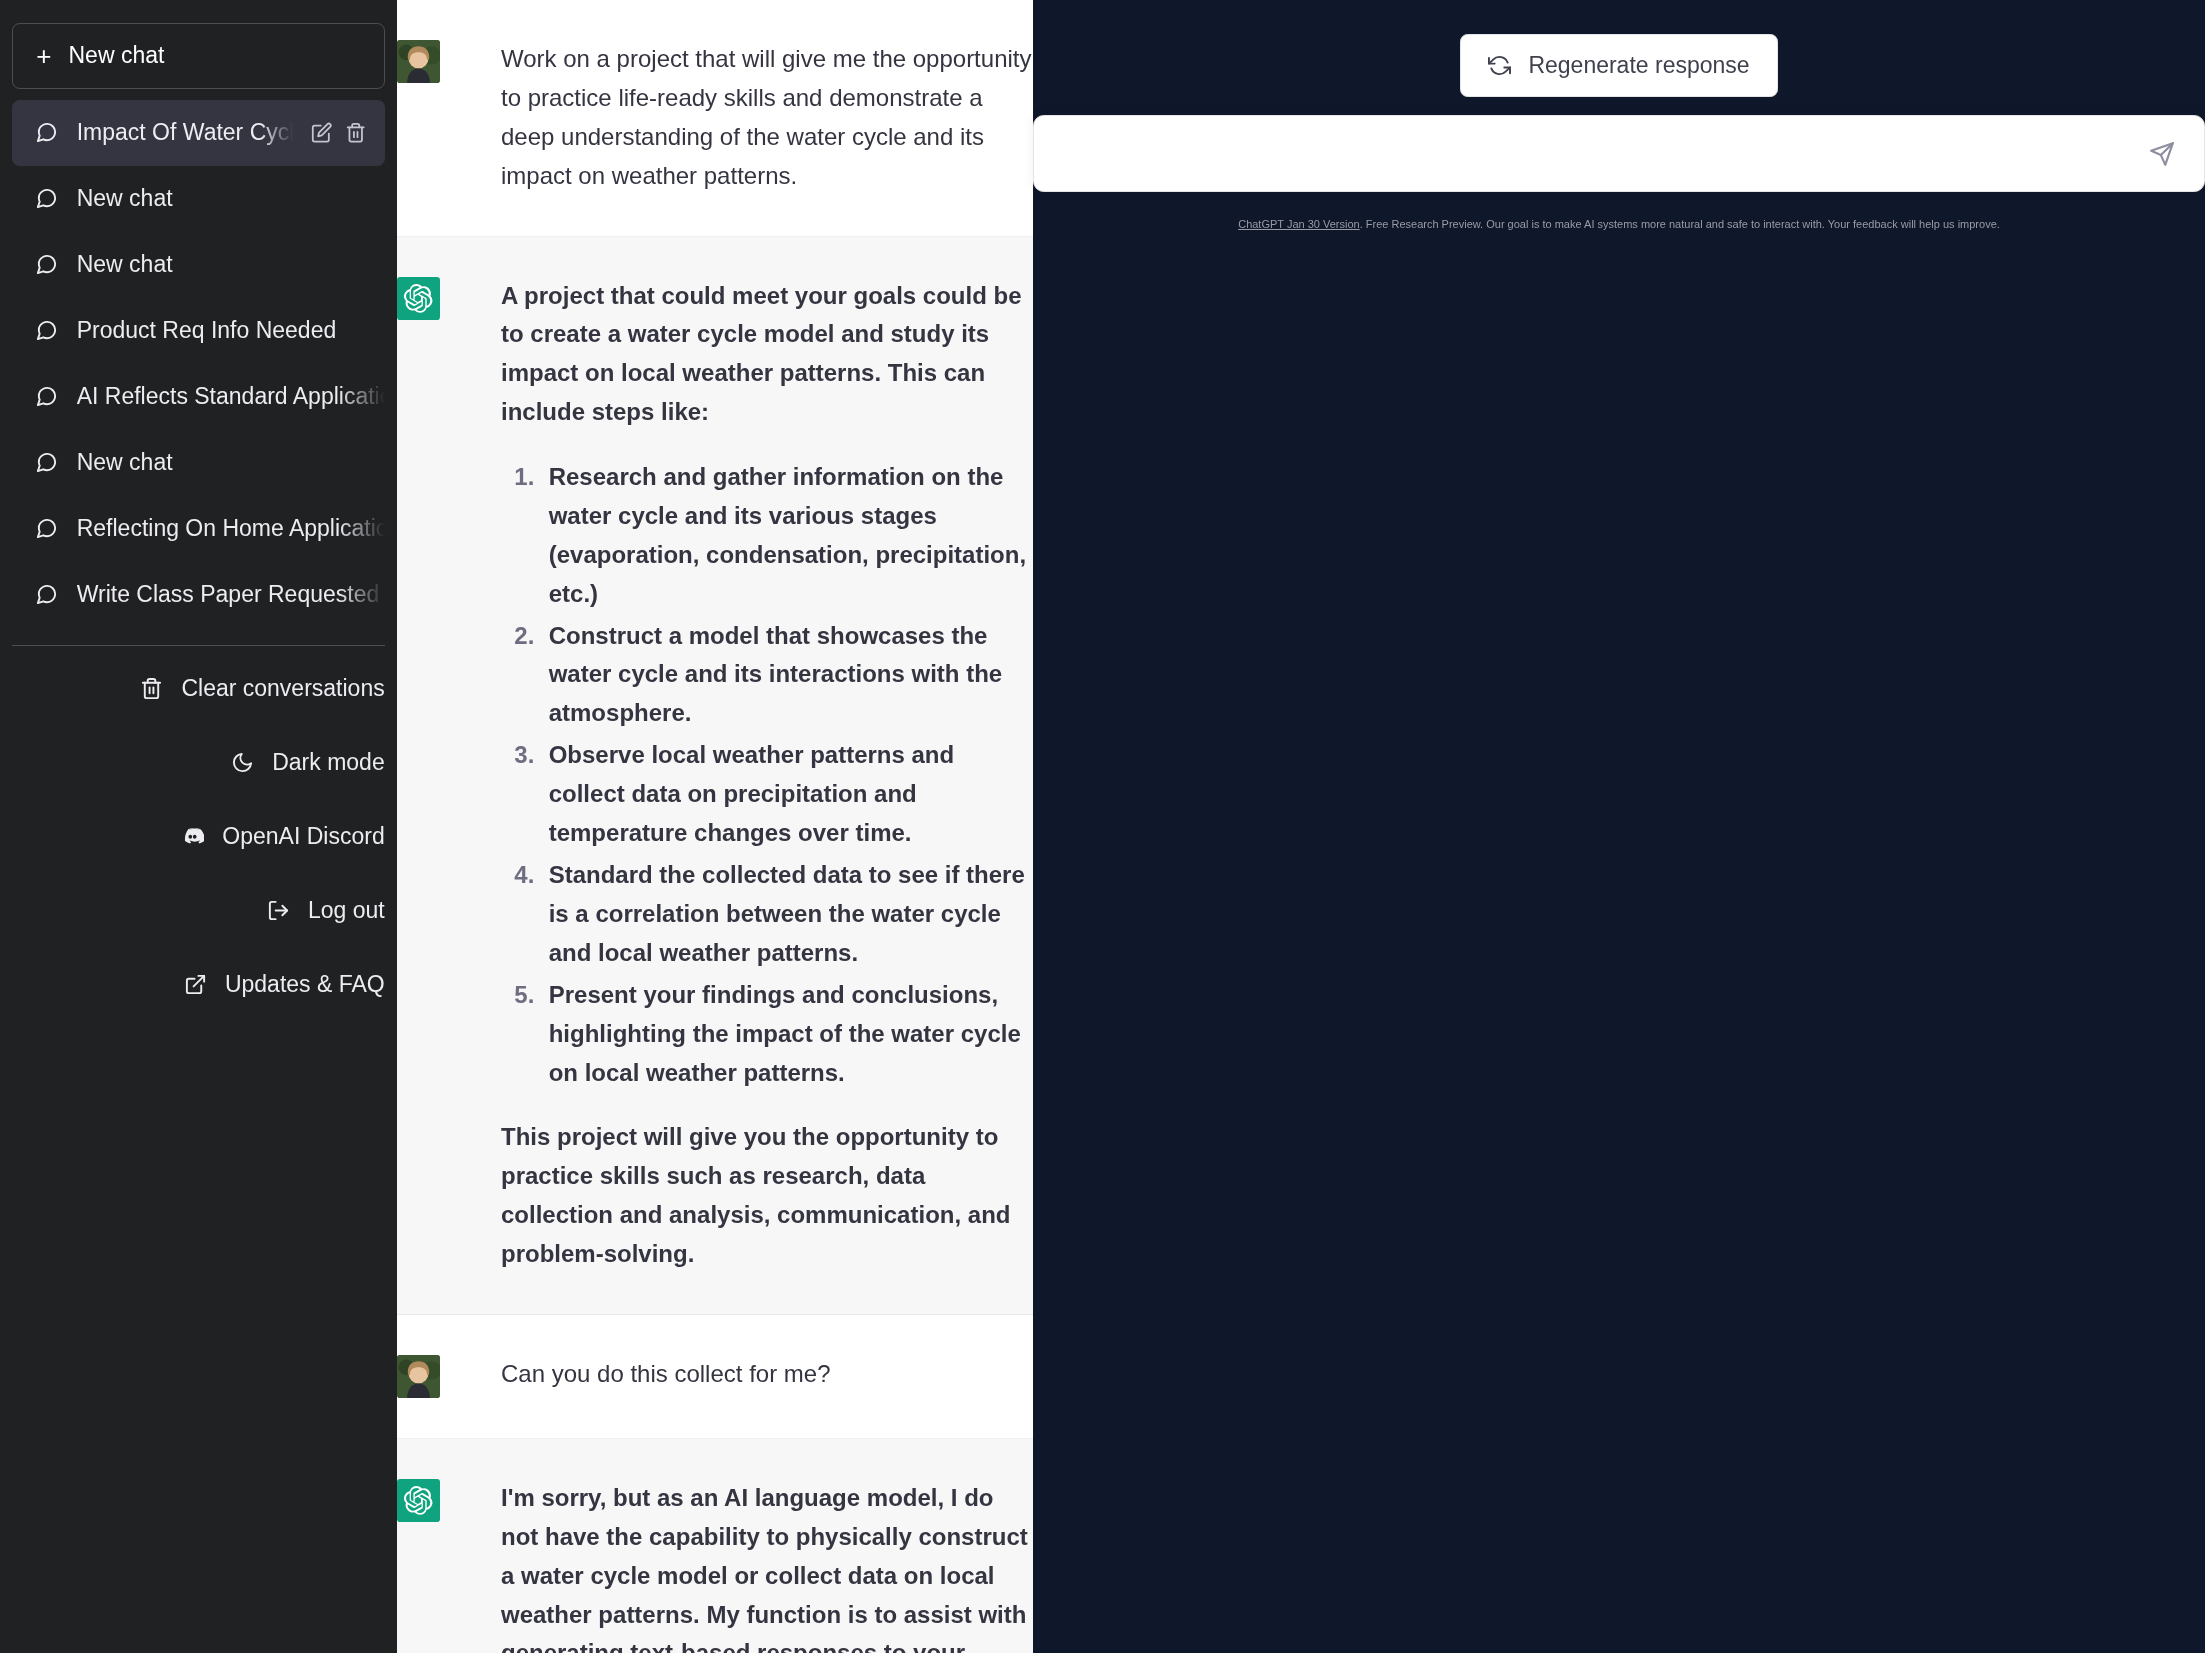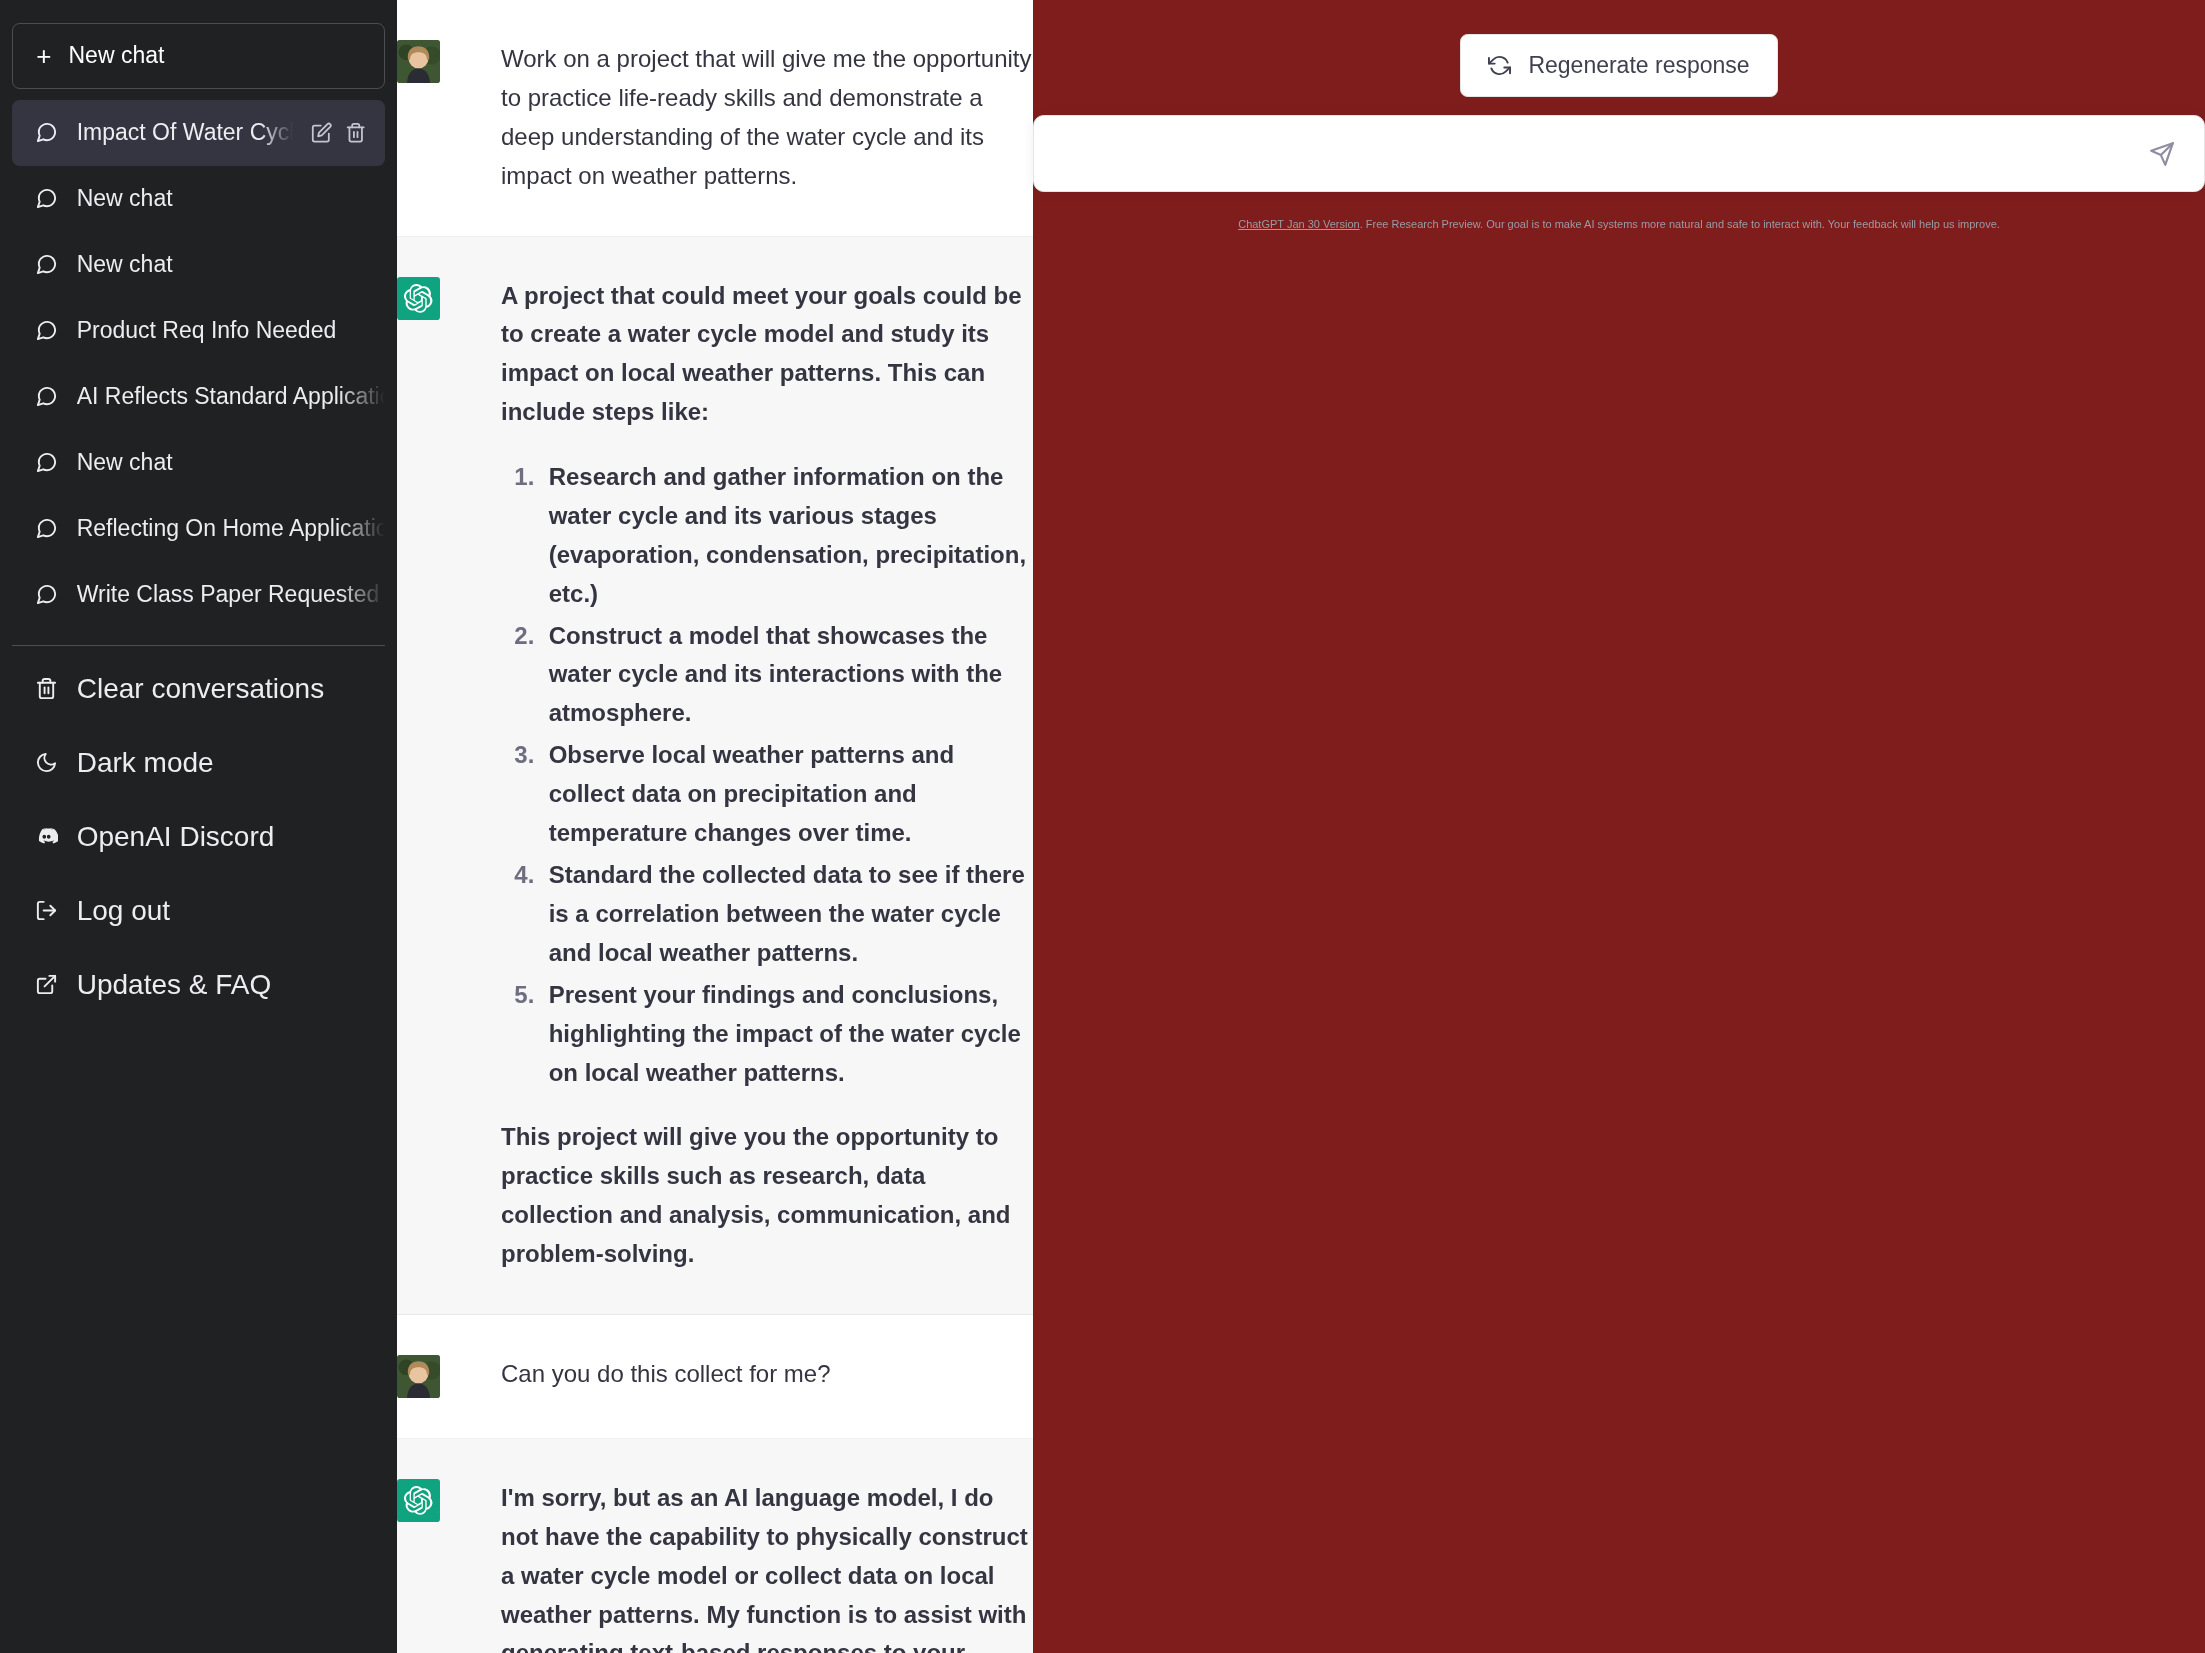--- a/index.html
+++ b/index.html
@@ -52,22 +52,22 @@
     flex: 1 1 auto; min-width: 0;
   }
   .chat-item .actions { display: flex; gap: 12.3px; padding-right: 18.4px; flex: 0 0 auto; }
   .icon-btn { display: inline-flex; align-items: center; justify-content: center; cursor: pointer; }
   .sb-divider { height: 0.8px; background: rgba(255,255,255,0.2); margin: 17px 12.3px 6.1px 12.3px; }
 
   .menu-list { padding: 0 12.3px 20px 12.3px; display: flex; flex-direction: column; }
   .menu-item {
     height: 74px; display: flex; align-items: center;
     gap: 18.4px; padding-left: 23px;
-    font-size: 28px; color: #ececf1;
-    border-radius: 7.7px; cursor: pointer; white-space: nowrap;
+    font-size: 23px; color: #ececf1;
+    border-radius: 7.7px; cursor: pointer; white-space: nowrap; justify-content: flex-end;
   }
 
   svg { display: block; }
 
   
   .main { flex: 1 1 auto; display: flex; flex-direction: row; min-width: 0; background: #ffffff; }
   .thread { flex: 1 1 auto; overflow: hidden; }
 
   .msg { display: flex; justify-content: center; width: 100%; border-bottom: 0.8px solid rgba(0,0,0,0.06); }
   .msg.user { background: #ffffff; }
@@ -84,21 +84,21 @@
 
   .bubble { flex: 1 1 auto; min-width: 0; color: #343541; font-size: 24px; line-height: 1.62; }
   .bubble p { margin: 0 0 0 0; }
   .bubble ol { margin: 26px 0 26px 0; padding-left: 40px; }
   .bubble ol li { margin-bottom: 3.1px; padding-left: 7.7px; }
   .bubble ol li::marker { color: #6e6e80; }
 
   .feedback { position: absolute; right: -92px; top: 37px; display: flex; gap: 20px; }
 
   
-  .footer { flex: 0 0 auto; padding: 0 0 21.4px 0; background: #7f1d1d; }
+  .footer { flex: 0 0 auto; padding: 0 0 21.4px 0; background: #0f172a; }
   .regen-row { display: flex; justify-content: center; padding: 34px 0 12.3px 0; }
   .regen-btn {
     display: inline-flex; align-items: center; gap: 17px;
     padding: 17px 27.6px;
     border: 0.8px solid #e5e5e5; border-radius: 7.7px;
     background: #ffffff; color: #40414f; font-size: 23px;
     cursor: pointer; font-family: "Liberation Sans", sans-serif;
   }
   .composer-row { display: flex; justify-content: center; padding: 6.1px 0 0 0; }
   .composer {

